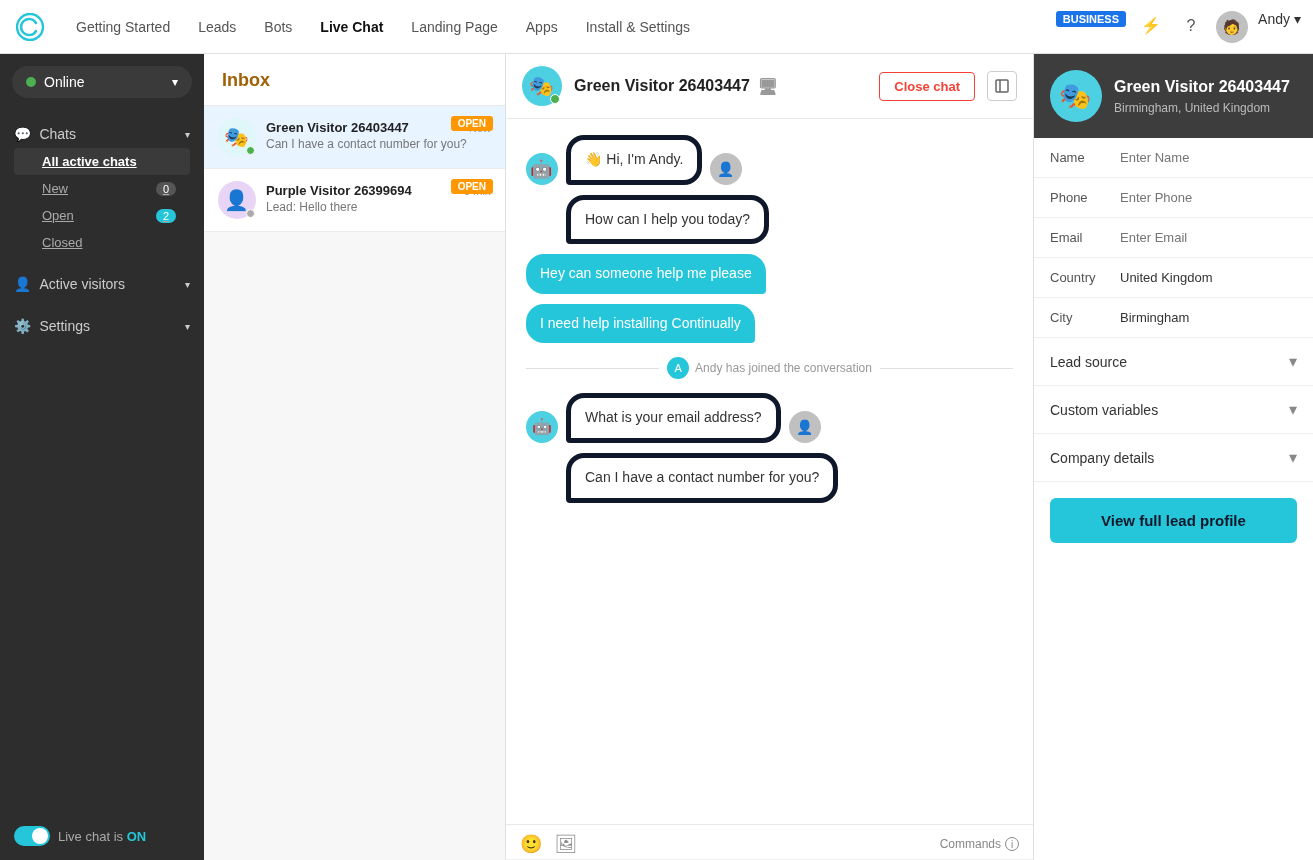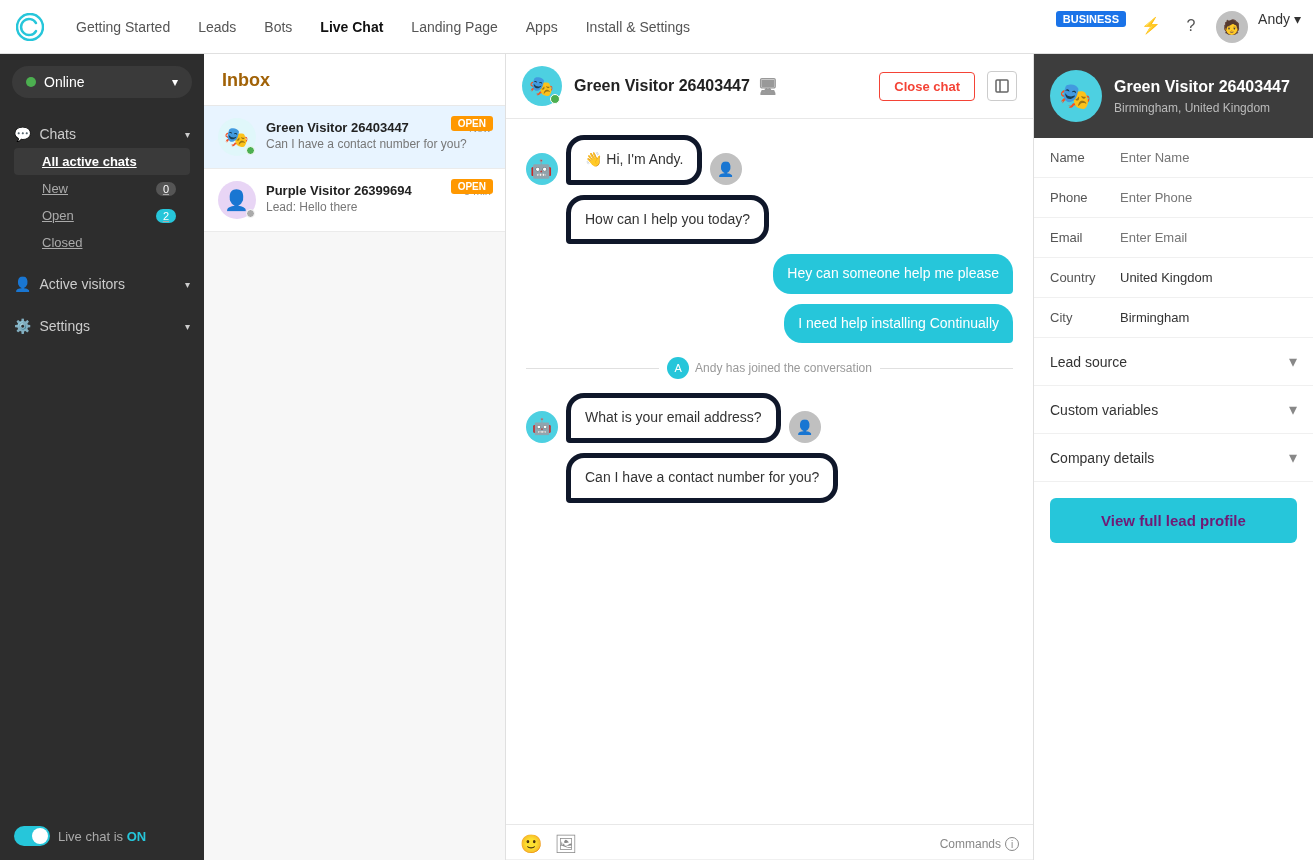--- a/index.html
+++ b/index.html
@@ -253,21 +253,21 @@
     
     .messages-area {
       flex: 1;
       overflow-y: auto;
       padding: 16px 20px;
       display: flex;
       flex-direction: column;
       gap: 10px;
     }
     .msg-row { display: flex; align-items: flex-end; gap: 8px; }
-    .msg-row.right { justify-content: flex-end; }
+    .msg-row.right { justify-content: flex-start; }
     .msg-row.left { justify-content: flex-start; }
     .msg-bubble {
       padding: 10px 14px;
       border-radius: 18px;
       font-size: 14px;
       max-width: 60%;
       line-height: 1.4;
     }
     .msg-bubble.bot { background: #fff; border: 5px solid #0f172a; color: #333; border-radius: 18px 18px 18px 4px; }
     .msg-bubble.visitor { background: #26c6da; color: #fff; border-radius: 18px 18px 4px 18px; }
@@ -365,21 +365,21 @@
       display: flex;
       align-items: center;
       justify-content: space-between;
       cursor: pointer;
     }
     .collapsible-label { font-size: 14px; color: #333; font-weight: 500; }
     .chevron-down { color: #888; font-size: 16px; }
     .view-profile-btn {
       margin: 16px;
       background: #26c6da;
-      color: #701a75;
+      color: #0f172a;
       border: none;
       border-radius: 6px;
       padding: 14px;
       font-size: 15px;
       font-weight: 700;
       cursor: pointer;
       width: calc(100% - 32px);
     }
   </style>
 </head>

